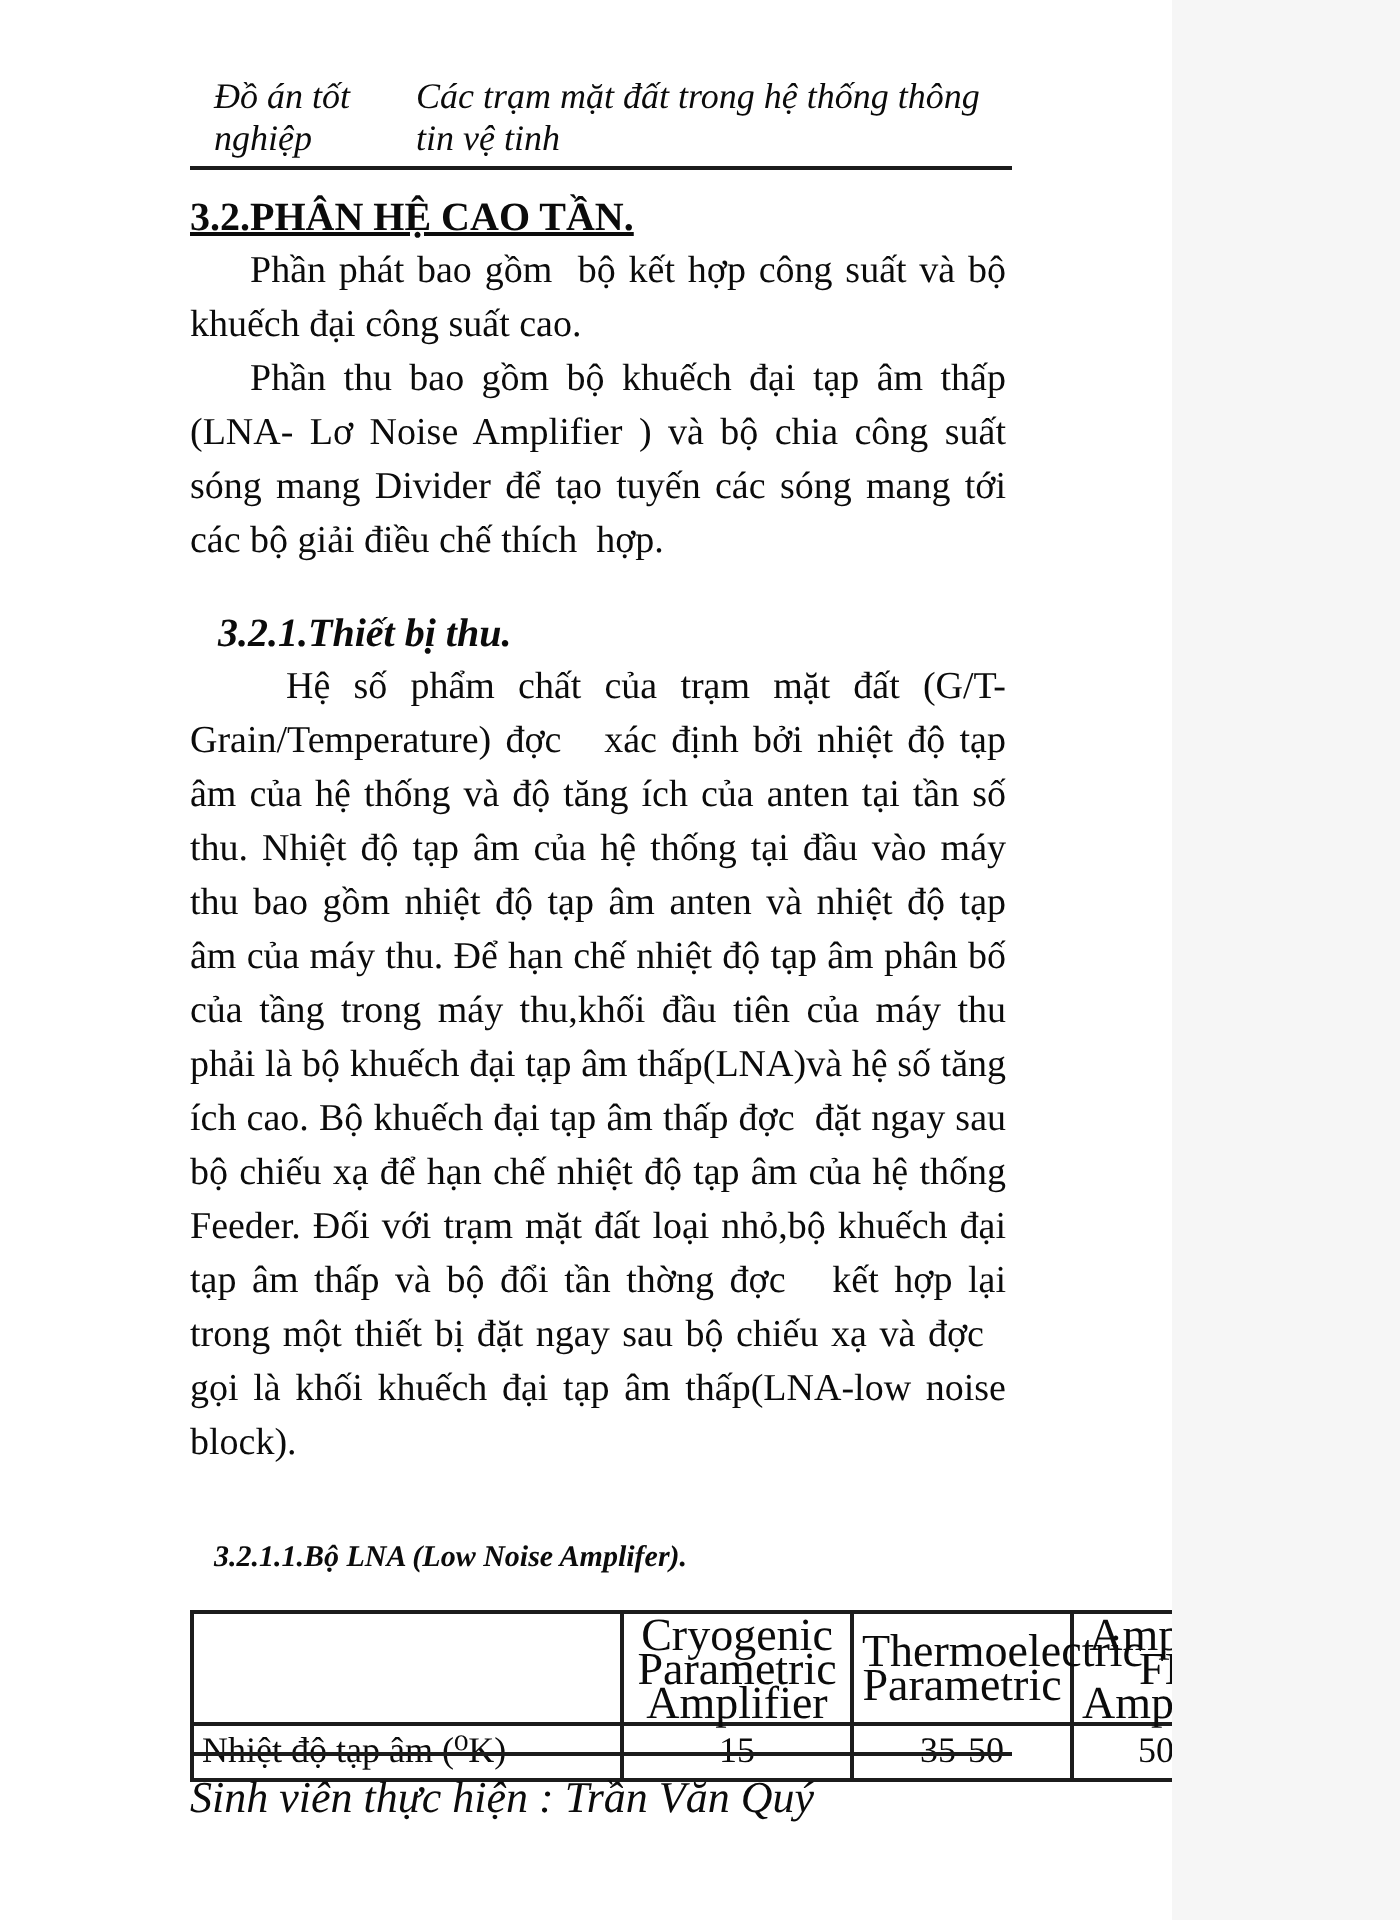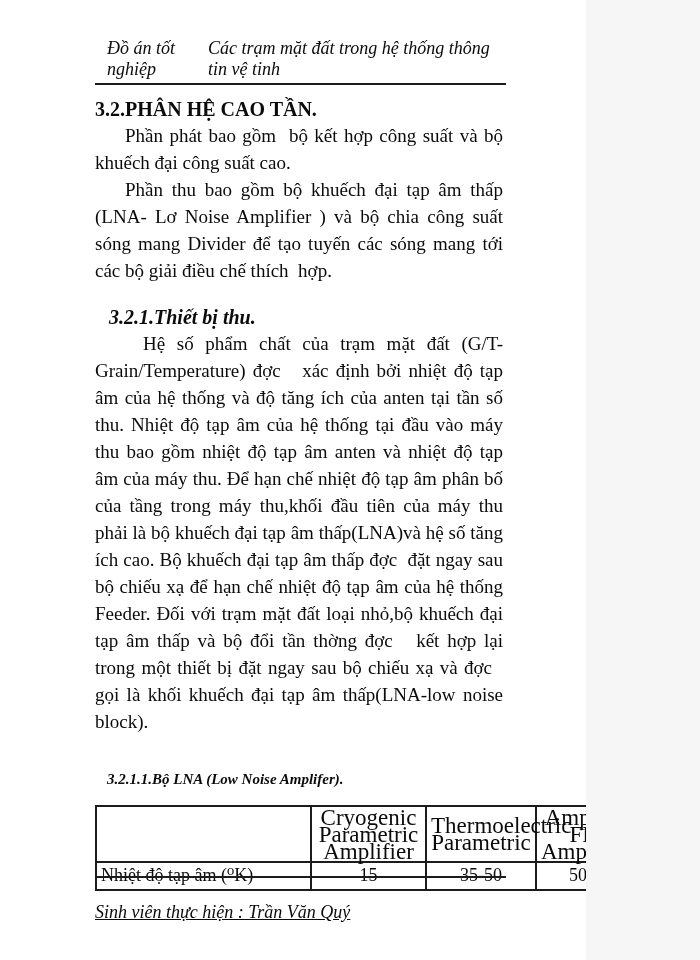--- a/index.html
+++ b/index.html
@@ -35,20 +35,21 @@
     font-size: 19px;
     line-height: 27px;
   }
   .content p { margin: 0; text-align: justify; }
   h2.sec {
     margin: 0;
     font-size: 20px;
     line-height: 26px;
     font-weight: bold;
     font-style: normal;
+    text-decoration: underline;
   }
   h3.subsec {
     margin: 20px 0 0 14px;
     font-size: 20px;
     line-height: 26px;
     font-weight: bold;
     font-style: italic;
   }
   h4.subsubsec {
     margin: 31px 0 0 12px;
@@ -84,24 +85,23 @@
   }
   table.cmp td { font-size: 18px; line-height: 22px; vertical-align: top; }
   td.lbl { text-align: left; }
   td.val { text-align: center; }
   tr.r1 td { height: 24px; }
   
   .footer {
     position: absolute;
     left: 95px; right: 80px; top: 876px;
     border-top: 2px solid #1c1c1c;
-    padding-top: 24px;
+    padding-top: 8px;
     font-style: italic;
-    font-size: 18px;
-    text-decoration: underline;
+    font-size: 22px;
   }
 </style>
 </head>
 <body>
 
 <div class="page">
 
   <div class="header">
     <span class="hl">Đồ án tốt nghiệp</span>
     <span class="hr">Các trạm mặt đất trong hệ thống thông tin vệ tinh</span>

